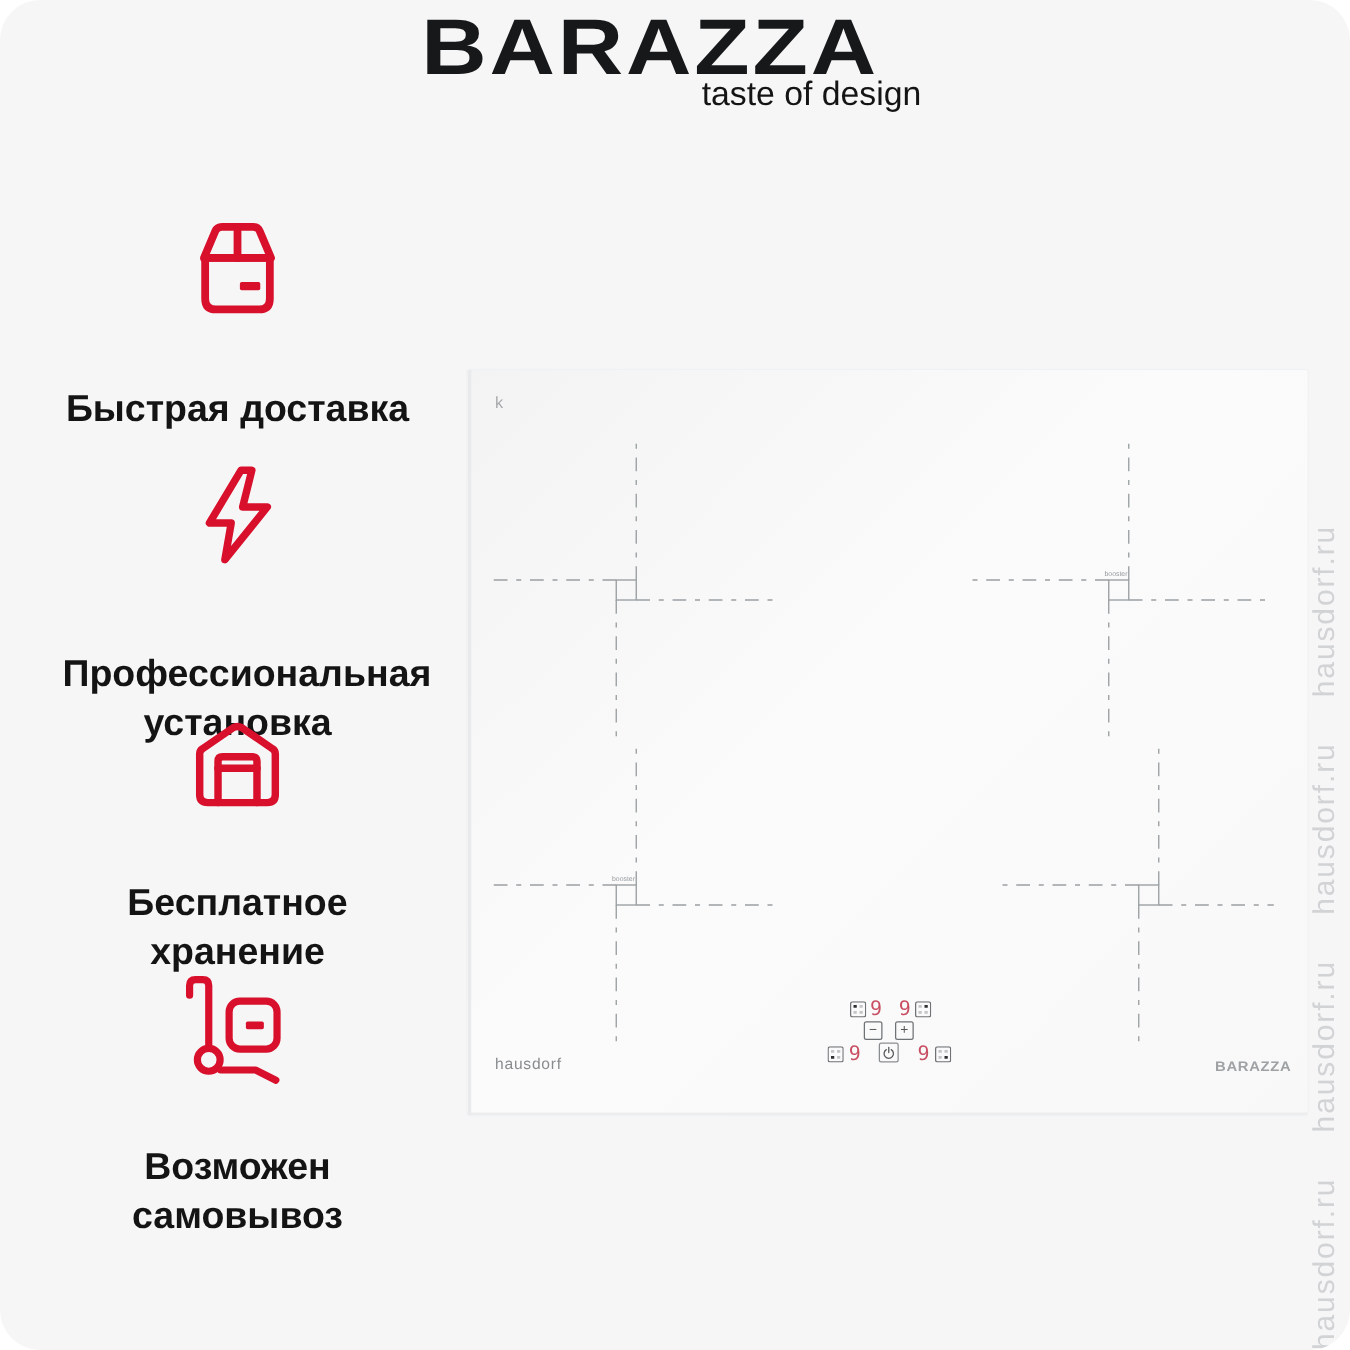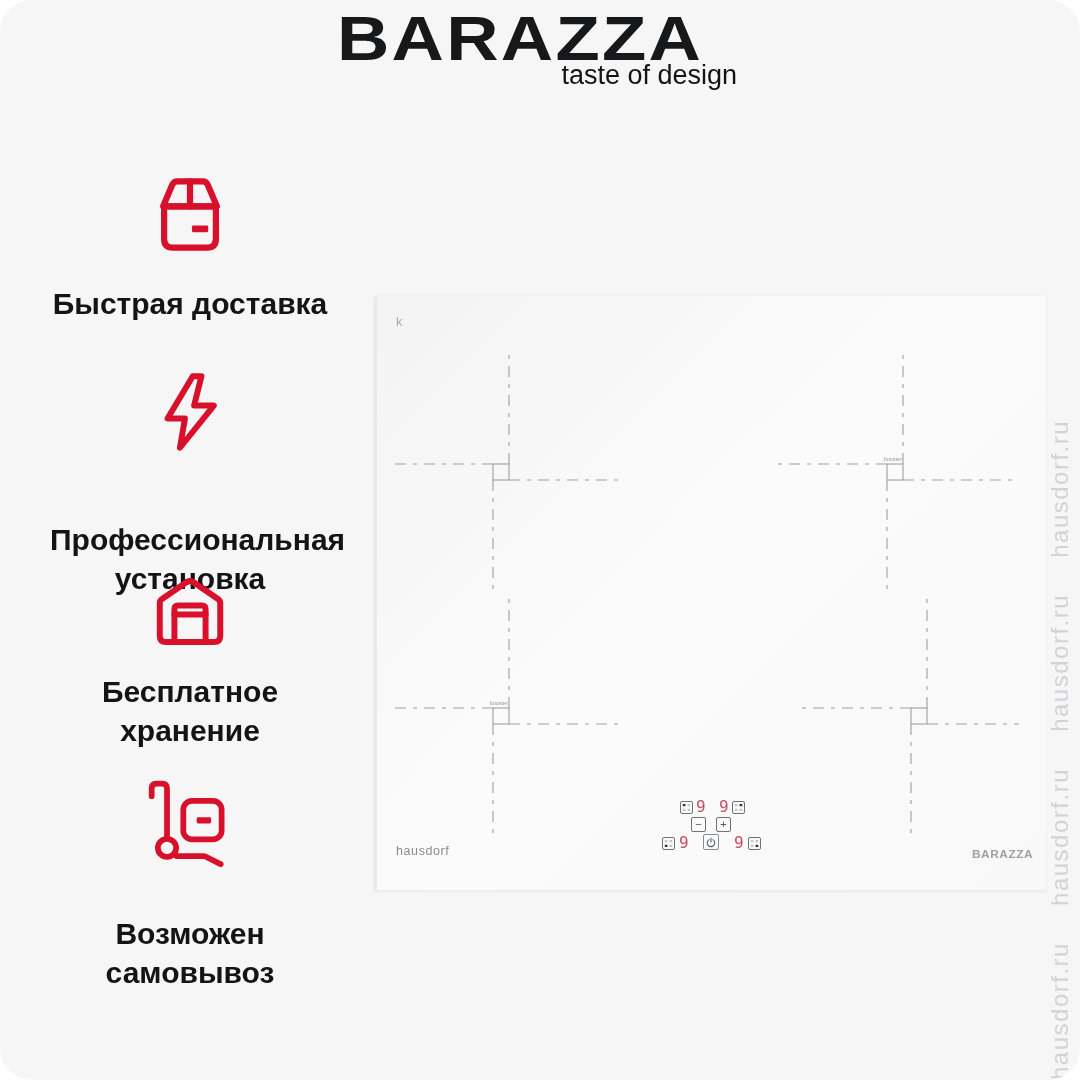--- a/index.html
+++ b/index.html
@@ -19,32 +19,32 @@
   }
   .tagline{
     position:absolute; left:437px; top:60px; width:300px;
     text-align:right; font-size:27px; font-weight:400; color:#141414;
   }
   
   .feature{
     position:absolute; left:10px; width:360px;
     display:flex; flex-direction:column; align-items:center;
   }
-  .f1{top:168px;} .f2{top:368px;gap:44px;} .f3{top:566px;} .f4{top:776px;}
+  .f1{top:168px;gap:24px;} .f2{top:368px;gap:44px;} .f3{top:566px;} .f4{top:776px;}
   .f-icon{display:block;}
   .f1 .f-icon{margin-bottom:24px;}
   .f2 .f-icon{margin-bottom:20px;}
   .f3 .f-icon{margin-bottom:18px;}
   .f4 .f-icon{margin-bottom:18px;}
   .f-label{
     font-size:30px; font-weight:700; line-height:39px;
     text-align:center; color:#141414;
   }
   .f2 .f-label{max-width:280px;}
-  .f3 .f-label{max-width:230px;}
+  .f3 .f-label{max-width:230px;margin-top:31px;}
   .f4 .f-label{max-width:250px;margin-top:28px;}
   
   .product{
     position:absolute; left:374px; top:296px; width:672px; height:596px;
     background:linear-gradient(135deg,#f3f3f4 0%,#fbfbfc 45%,#f8f8f9 100%);
     border-radius:2px;
     box-shadow:inset 3px 0 0 #e9eaeb, inset 0 -2px 0 #ededee, 0 0 0 1px #f0f1f2;
   }
   .k-mark{
     position:absolute; left:22px; top:18px;

